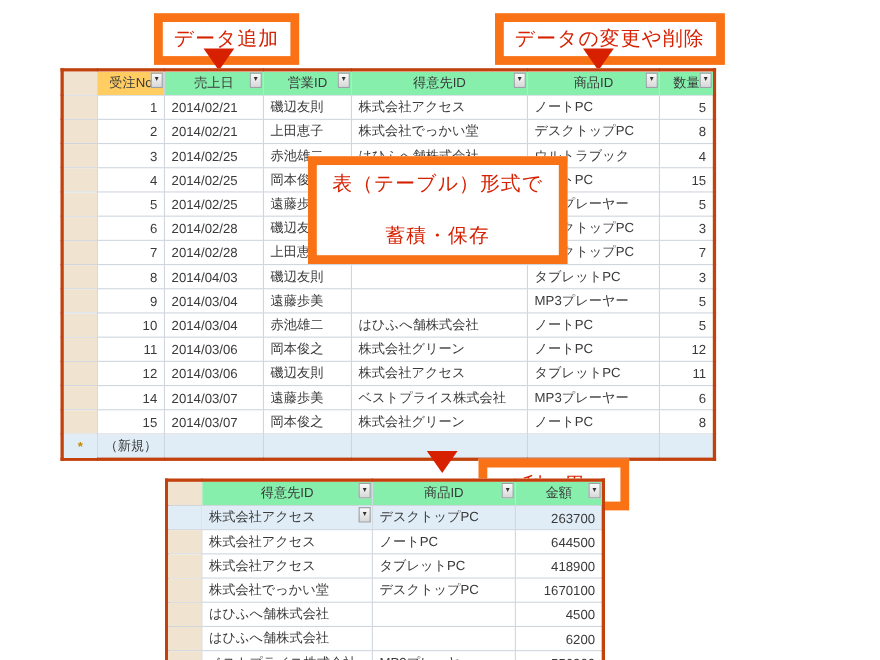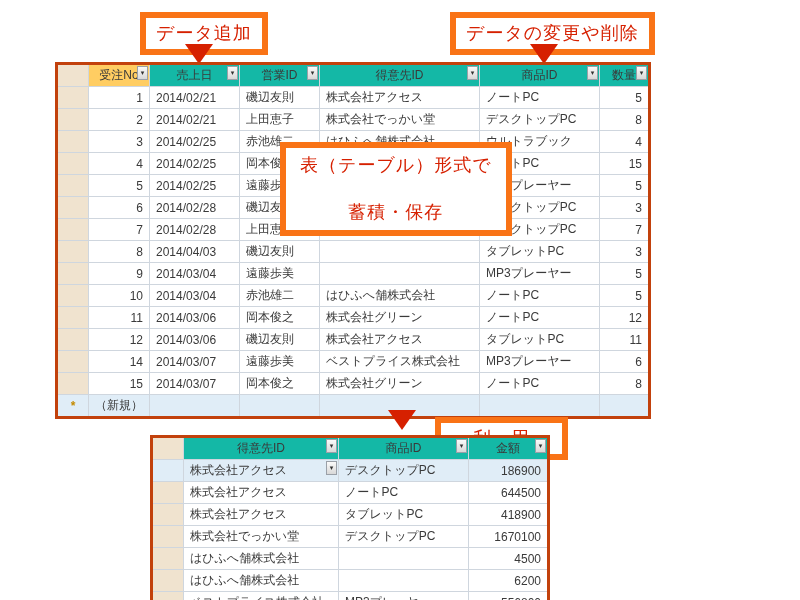--- a/index.html
+++ b/index.html
@@ -12,21 +12,21 @@
     background: #fff;
     position: relative;
   }
   .canvas {
     position: absolute;
     left: 100px;
     top: 20px;
     width: 642px;
   }
   .callout {
-    border: 6px solid #f97316;
+    border: 8px solid #f97316;
     color: #d62000;
     background: #fff;
     padding: 4px 10px;
     font-size: 18px;
     font-weight: 500;
     display: inline-block;
     position: absolute;
     text-align: center;
     line-height: 1.3;
     letter-spacing: 1px;
@@ -50,21 +50,21 @@
     font-size: 12px;
   }
   .tbl th, .tbl td {
     border: 1px solid #cfd6de;
     padding: 2px 6px;
     white-space: nowrap;
     overflow: hidden;
     color: #3a3a3a;
   }
   .tbl th {
-    background: #14b8a6;
+    background: #86efac;
     font-weight: normal;
     position: relative;
     text-align: center;
   }
   .tbl th.sel {
     background: #ffcd62;
   }
   .dropbtn {
     position: absolute;
     right: 1px; top: 1px;
@@ -306,21 +306,21 @@
         <th>得意先ID<span class="dropbtn">▾</span></th>
         <th>商品ID<span class="dropbtn">▾</span></th>
         <th>金額<span class="dropbtn">▾</span></th>
       </tr>
     </thead>
     <tbody>
       <tr class="selrow">
         <td class="leftcol"></td>
         <td class="cell-drop">株式会社アクセス<span class="dropbtn">▾</span></td>
         <td>デスクトップPC</td>
-        <td class="num">186900</td>
+        <td class="num">263700</td>
       </tr>
       <tr>
         <td class="leftcol"></td>
         <td class="cell-drop">株式会社アクセス</td>
         <td>ノートPC</td>
         <td class="num">644500</td>
       </tr>
       <tr>
         <td class="leftcol"></td>
         <td class="cell-drop">株式会社アクセス</td>

